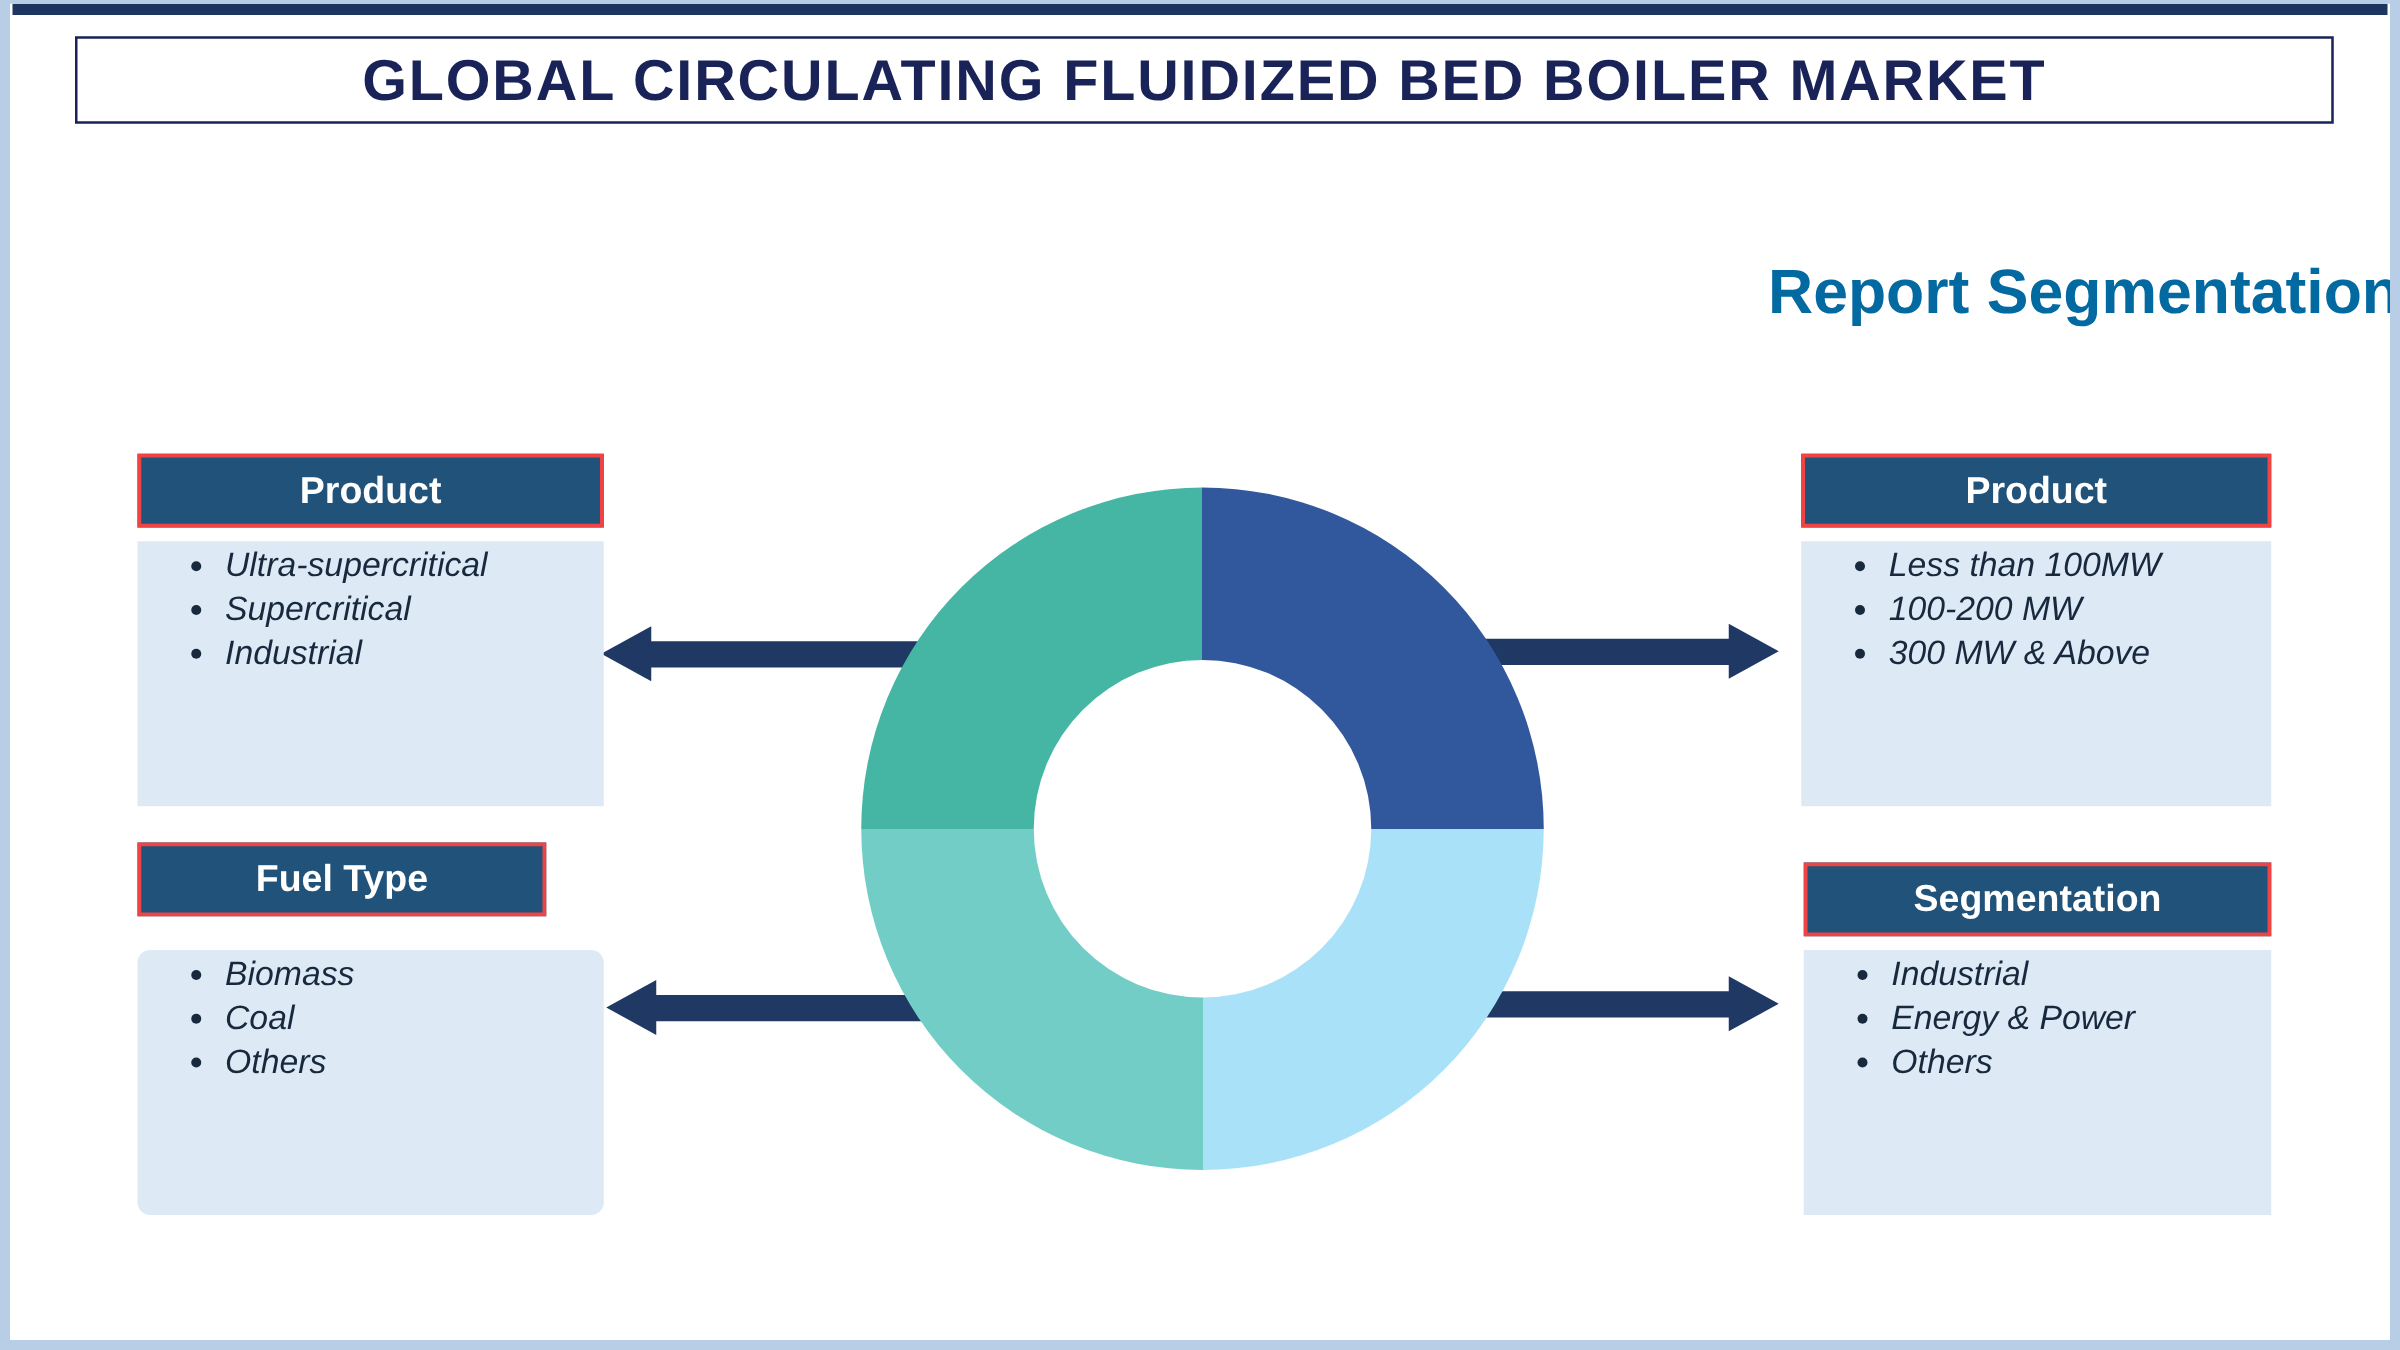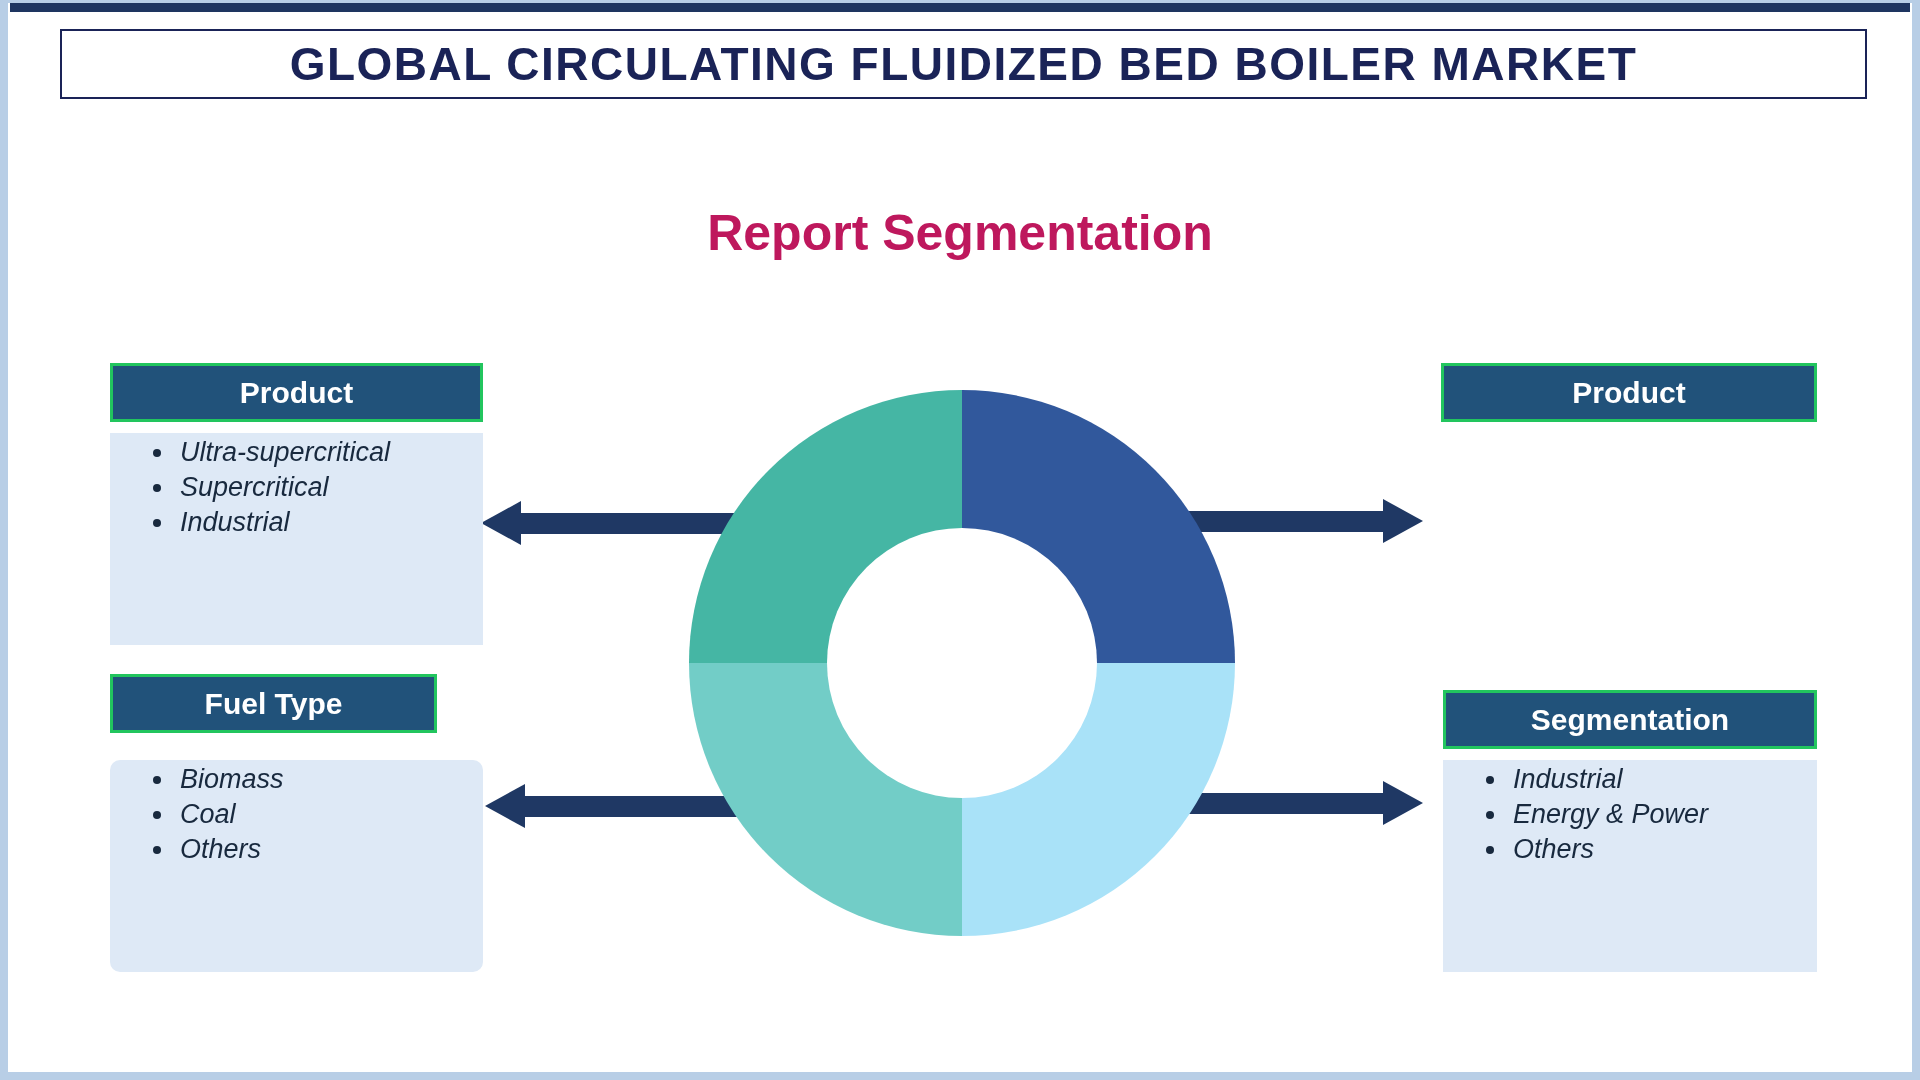--- a/index.html
+++ b/index.html
@@ -38,32 +38,32 @@
     z-index: 5;
   }
   .title-box h1 {
     font-size: 46px; font-weight: bold; letter-spacing: 1.5px;
     color: #1a2357; white-space: nowrap;
   }
 
   .subtitle {
     position: absolute;
     left: 0; top: 204px; width: 1920px;
-    text-align: center;
+    text-align: right;
     font-size: 50px; font-weight: bold;
-    color: #be185d;
+    color: #0369a1;
     z-index: 5;
   }
 
   
   .seg-header {
     position: absolute;
     height: 59px;
     background: #21527a;
-    border: 3px solid #22c55e;
+    border: 3px solid #ef4444;
     display: flex; align-items: center; justify-content: center;
     color: #ffffff; font-size: 30px; font-weight: bold;
     z-index: 6;
   }
   .seg-body {
     position: absolute;
     height: 212px;
     background: #dee9f6;
     display: flex; flex-direction: column; justify-content: flex-start;
     z-index: 6;
@@ -170,20 +170,27 @@
     <ul>
       <li>Ultra-supercritical</li>
       <li>Supercritical</li>
       <li>Industrial</li>
     </ul>
   </div>
 
   <div class="seg-header pos-tr-header">
     <span>Product</span>
   </div>
+  <div class="seg-body pos-tr-body">
+    <ul>
+      <li>Less than 100MW</li>
+      <li>100-200 MW</li>
+      <li>300 MW &amp; Above</li>
+    </ul>
+  </div>
 
   <div class="seg-header pos-bl-header">
     <span>Fuel Type</span>
   </div>
   <div class="seg-body pos-bl-body">
     <ul>
       <li>Biomass</li>
       <li>Coal</li>
       <li>Others</li>
     </ul>

